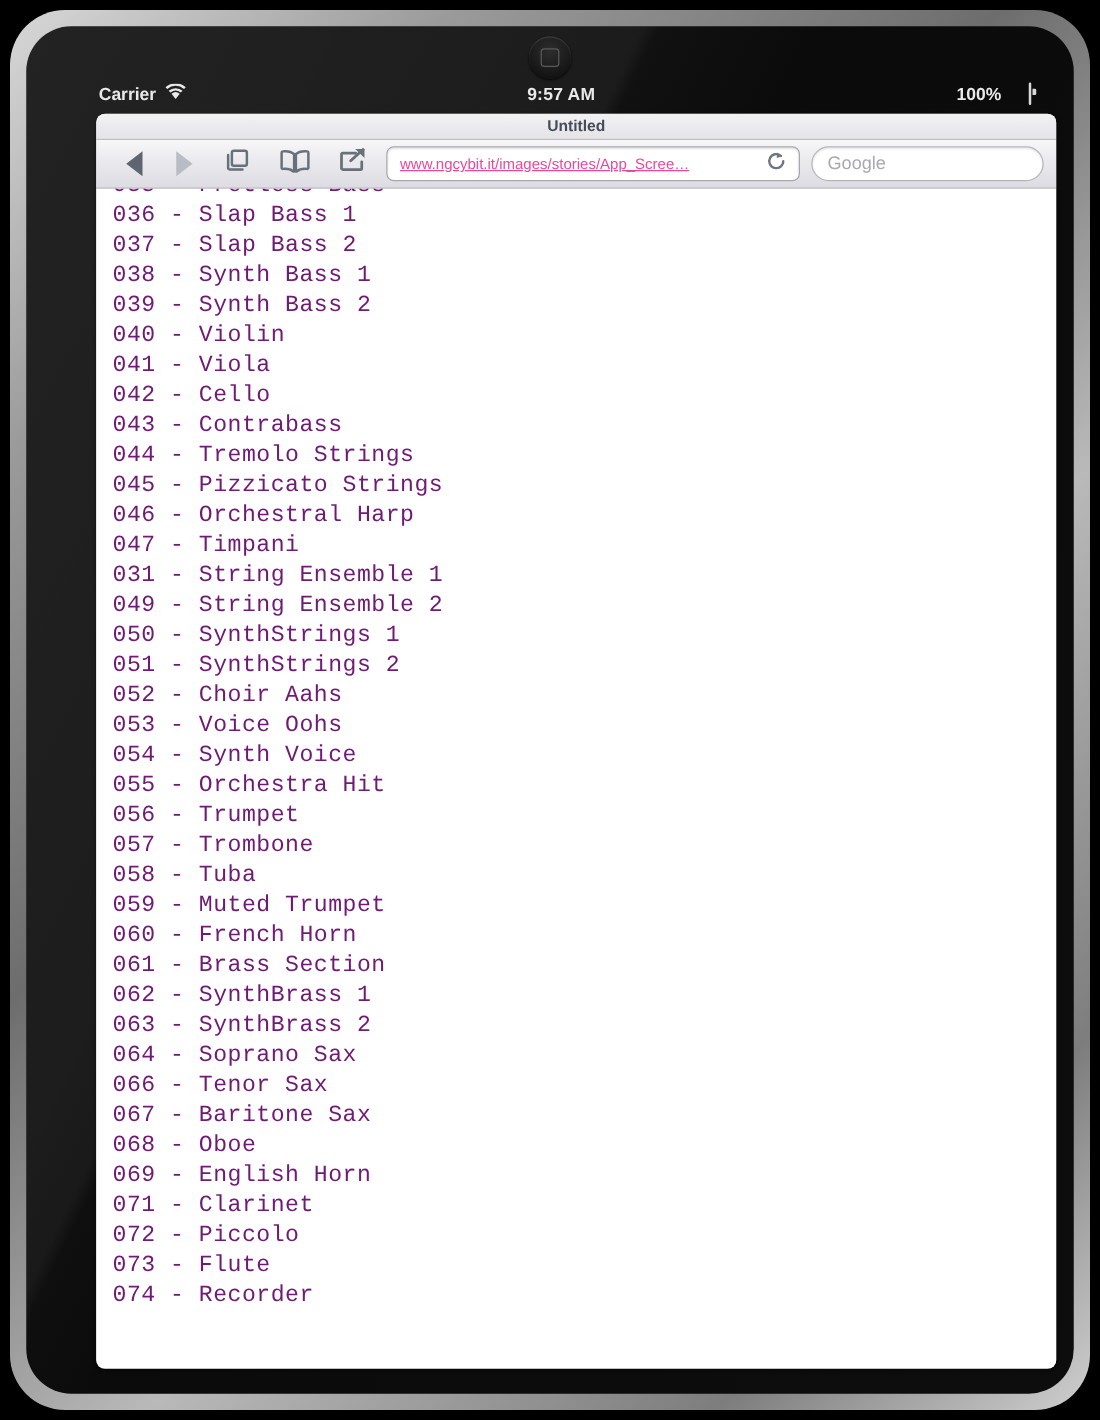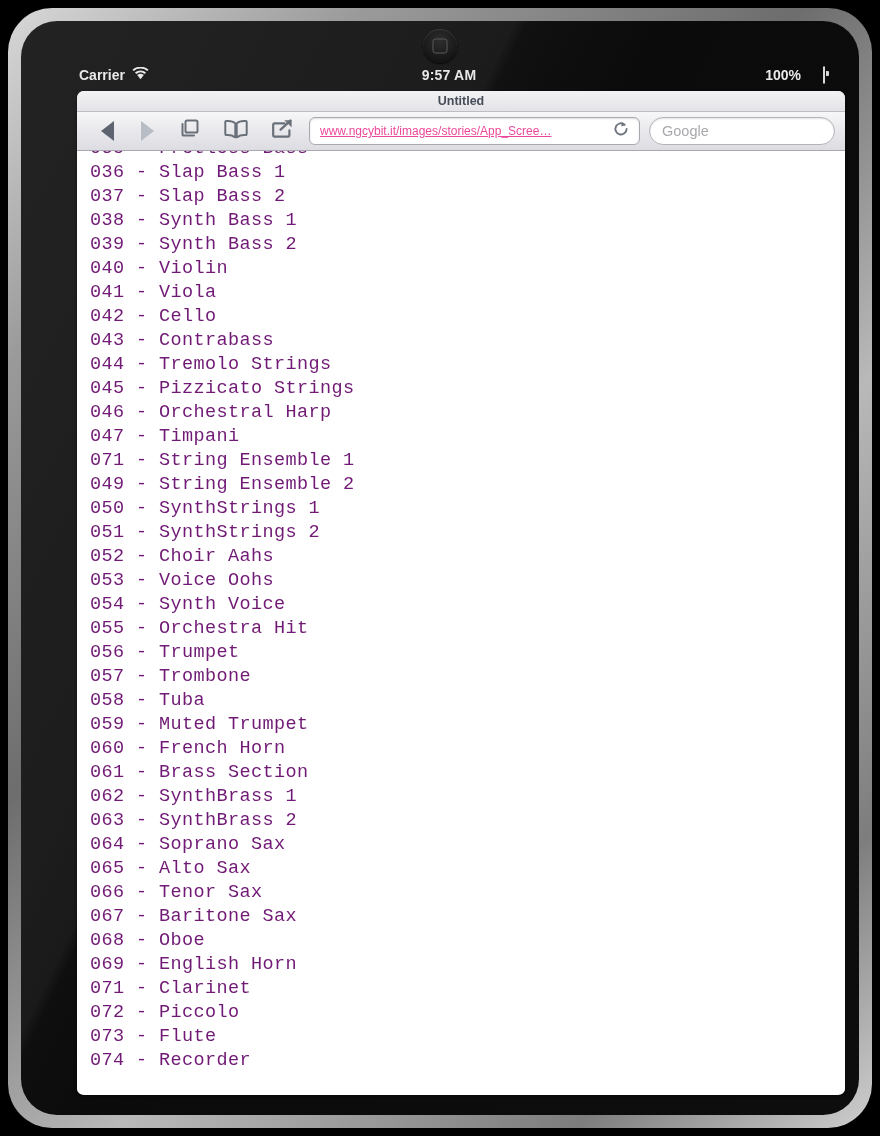--- a/index.html
+++ b/index.html
@@ -332,38 +332,37 @@
             <div class="line">038 - Synth Bass 1</div>
             <div class="line">039 - Synth Bass 2</div>
             <div class="line">040 - Violin</div>
             <div class="line">041 - Viola</div>
             <div class="line">042 - Cello</div>
             <div class="line">043 - Contrabass</div>
             <div class="line">044 - Tremolo Strings</div>
             <div class="line">045 - Pizzicato Strings</div>
             <div class="line">046 - Orchestral Harp</div>
             <div class="line">047 - Timpani</div>
-            <div class="line">071 - String Ensemble 1</div>
+            <div class="line">031 - String Ensemble 1</div>
             <div class="line">049 - String Ensemble 2</div>
             <div class="line">050 - SynthStrings 1</div>
             <div class="line">051 - SynthStrings 2</div>
             <div class="line">052 - Choir Aahs</div>
             <div class="line">053 - Voice Oohs</div>
             <div class="line">054 - Synth Voice</div>
             <div class="line">055 - Orchestra Hit</div>
             <div class="line">056 - Trumpet</div>
             <div class="line">057 - Trombone</div>
             <div class="line">058 - Tuba</div>
             <div class="line">059 - Muted Trumpet</div>
             <div class="line">060 - French Horn</div>
             <div class="line">061 - Brass Section</div>
             <div class="line">062 - SynthBrass 1</div>
             <div class="line">063 - SynthBrass 2</div>
             <div class="line">064 - Soprano Sax</div>
-            <div class="line">065 - Alto Sax</div>
             <div class="line">066 - Tenor Sax</div>
             <div class="line">067 - Baritone Sax</div>
             <div class="line">068 - Oboe</div>
             <div class="line">069 - English Horn</div>
             <div class="line">071 - Clarinet</div>
             <div class="line">072 - Piccolo</div>
             <div class="line">073 - Flute</div>
             <div class="line">074 - Recorder</div>
           </div>
         <div id="scroll-indicator"></div>

